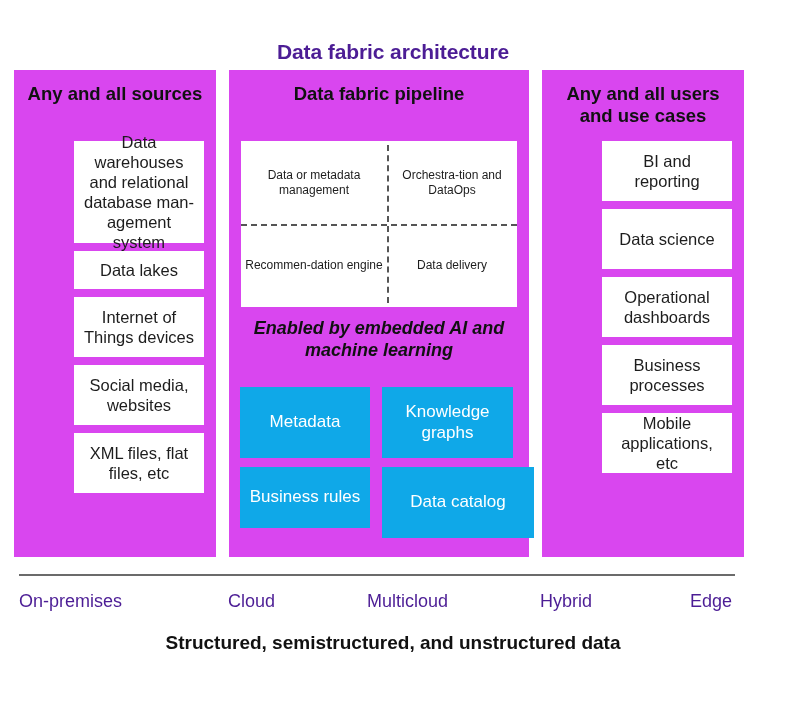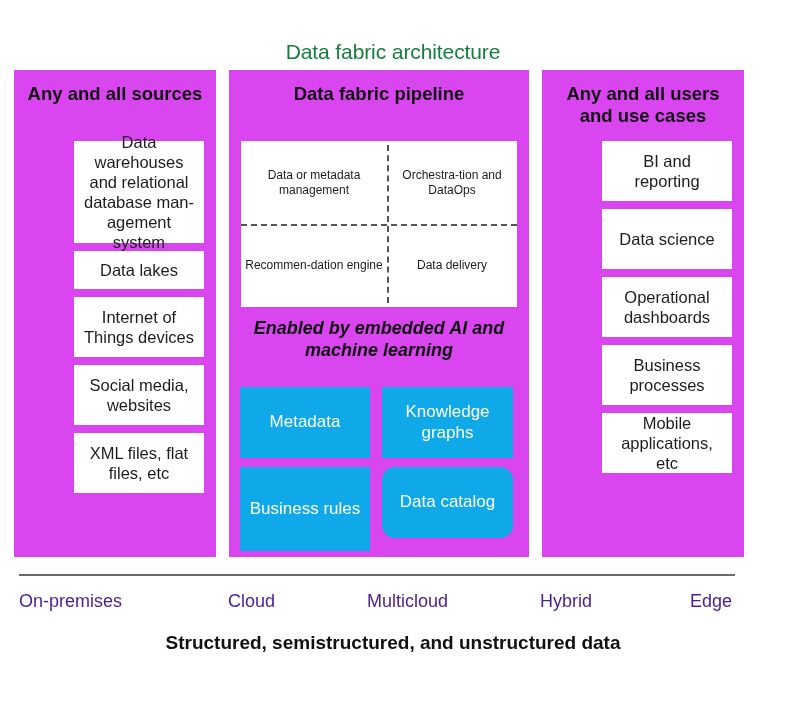--- a/index.html
+++ b/index.html
@@ -17,22 +17,22 @@
   }
 
   
   .main-title {
     position: absolute;
     left: 0;
     top: 40px;
     width: 786px;
     text-align: center;
     font-size: 21px;
-    font-weight: normal;
-    color: #15803d;
+    font-weight: bold;
+    color: #4c1d95;
     letter-spacing: -0.1px;
   }
 
   
   .panel {
     position: absolute;
     background: #d946ef;
     box-sizing: border-box;
   }
   .panel-left   { left: 14px;  top: 70px; width: 202px; height: 487px; }
@@ -152,22 +152,22 @@
     align-items: center;
     justify-content: center;
     text-align: center;
     font-size: 17px;
     line-height: 1.2;
     box-sizing: border-box;
     padding: 4px 6px;
   }
   .tile-0 { left: 0;     top: 0;    width: 130px; height: 71px; }
   .tile-1 { left: 142px; top: 0;    width: 131px; height: 71px; }
-  .tile-2 { left: 0;     top: 80px; width: 130px; height: 84px; }
-  .tile-3 { left: 142px; top: 80px; width: 131px; height: 71px; border-radius: 13px; }
+  .tile-2 { left: 0;     top: 80px; width: 130px; height: 61px; }
+  .tile-3 { left: 142px; top: 80px; width: 152px; height: 71px; }
 
   
   .divider {
     position: absolute;
     left: 19px;
     top: 574px;
     width: 716px;
     height: 0;
     border-top: 2px solid #6b6b6b;
   }

